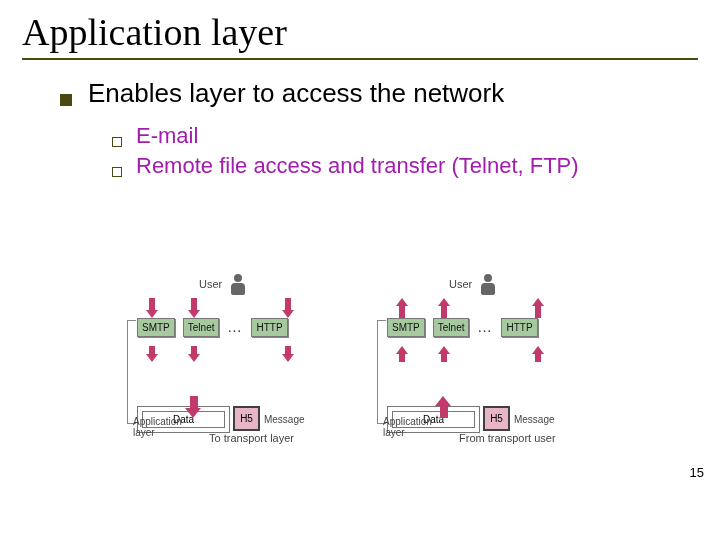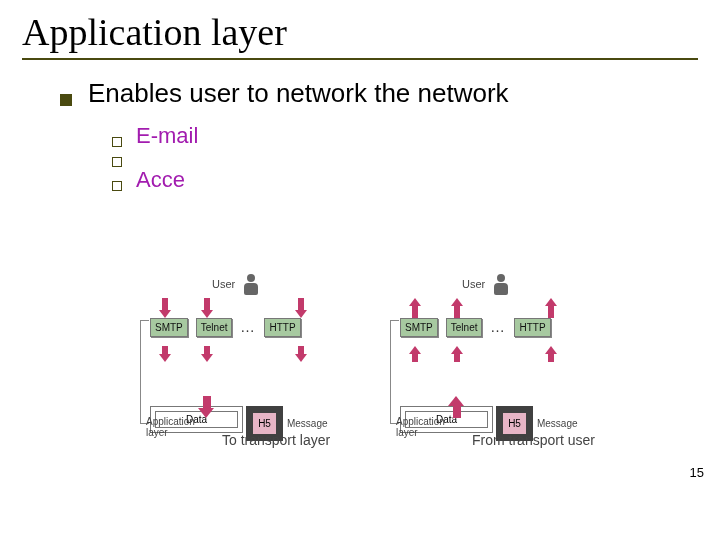--- a/index.html
+++ b/index.html
@@ -71,21 +71,21 @@
     top: 4px;
     box-sizing: border-box;
   }
   .txt-l2 {
     font-size: 22px;
     color: #a21caf;
     font-family: Arial, Helvetica, sans-serif;
   }
   .diagram {
     position: absolute;
-    left: 146px;
+    left: 133px;
     top: 276px;
     width: 470px;
     height: 188px;
   }
   .panel {
     position: absolute;
     top: 0;
     width: 220px;
     height: 188px;
   }
@@ -173,21 +173,21 @@
     align-items: center;
   }
   .msg-data {
     border: 1px solid #777;
     font-size: 10px;
     font-family: Arial, sans-serif;
     padding: 2px 30px;
     background: #fff;
   }
   .msg-h5 {
-    border: 7px solid #404040;
+    border: 2px solid #404040;
     background: #e7b5c6;
     font-size: 10px;
     font-family: Arial, sans-serif;
     padding: 5px 5px;
     margin-left: 3px;
   }
   .msg-lbl {
     font-size: 10px;
     font-family: Arial, sans-serif;
     color: #444;
@@ -198,21 +198,21 @@
     position: absolute;
     left: 0; top: 140px;
     font-size: 10px;
     font-family: Arial, sans-serif;
     color: #444;
     line-height: 1.1;
   }
   .to-lbl {
     position: absolute;
     left: 76px; top: 156px;
-    font-size: 14px;
+    font-size: 11px;
     font-family: Arial, sans-serif;
     color: #444;
   }
   .side-line {
     position: absolute;
     left: -6px; top: 44px;
     width: 0;
     height: 104px;
     border-left: 1px solid #888;
   }
@@ -250,35 +250,32 @@
 <body>
 
 <div class="slide">
 
   <h1 class="title">Application layer</h1>
   <hr class="rule">
 
   <div class="bullets-l1">
     <div class="bullet-l1">
       <span class="sq-l1"></span>
-      <span class="txt-l1">Enables user to network the network</span>
+      <span class="txt-l1">Enables layer to access the network</span>
     </div>
   </div>
 
   <div class="bullets-l2">
     <div class="bullet-l2">
       <span class="sq-l2"></span>
       <span class="txt-l2">E-mail</span>
     </div>
     <div class="bullet-l2">
       <span class="sq-l2"></span>
-    </div>
-    <div class="bullet-l2">
-      <span class="sq-l2"></span>
-      <span class="txt-l2">Acce</span>
+      <span class="txt-l2">Remote file access and transfer (Telnet, FTP)</span>
     </div>
   </div>
 
   <div class="diagram">
 
     <div class="panel left">
       <div class="side-line"></div>
       <span class="user-lbl">User</span>
       <div class="user-fig">
         <div class="user-head"></div>

